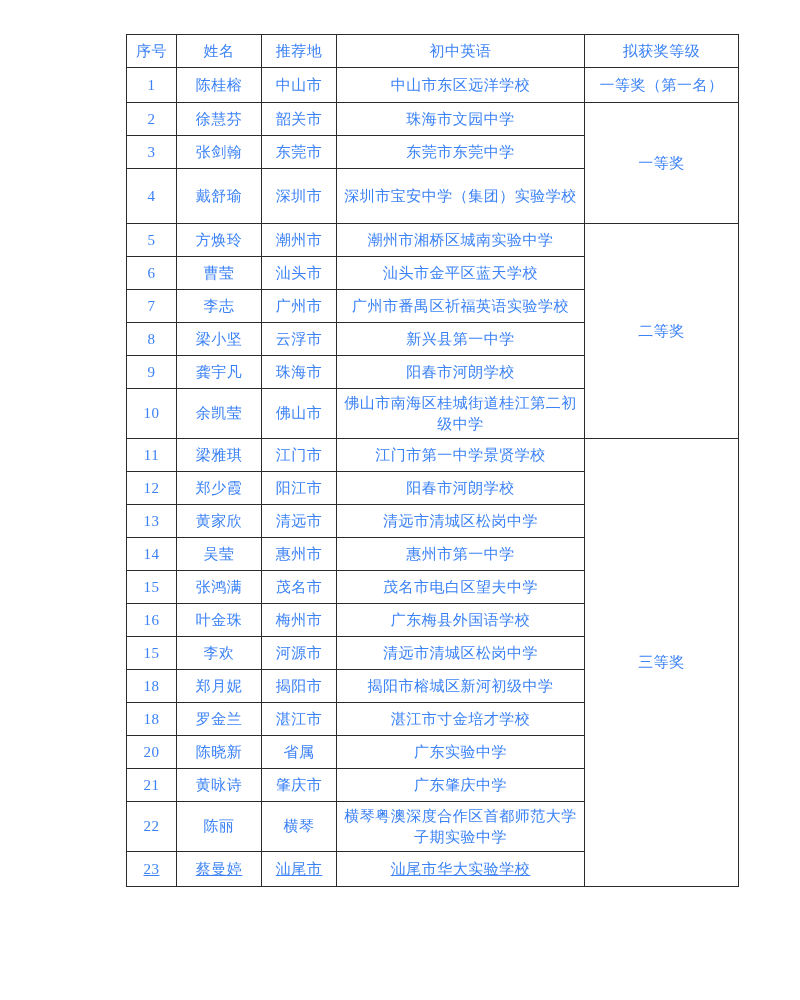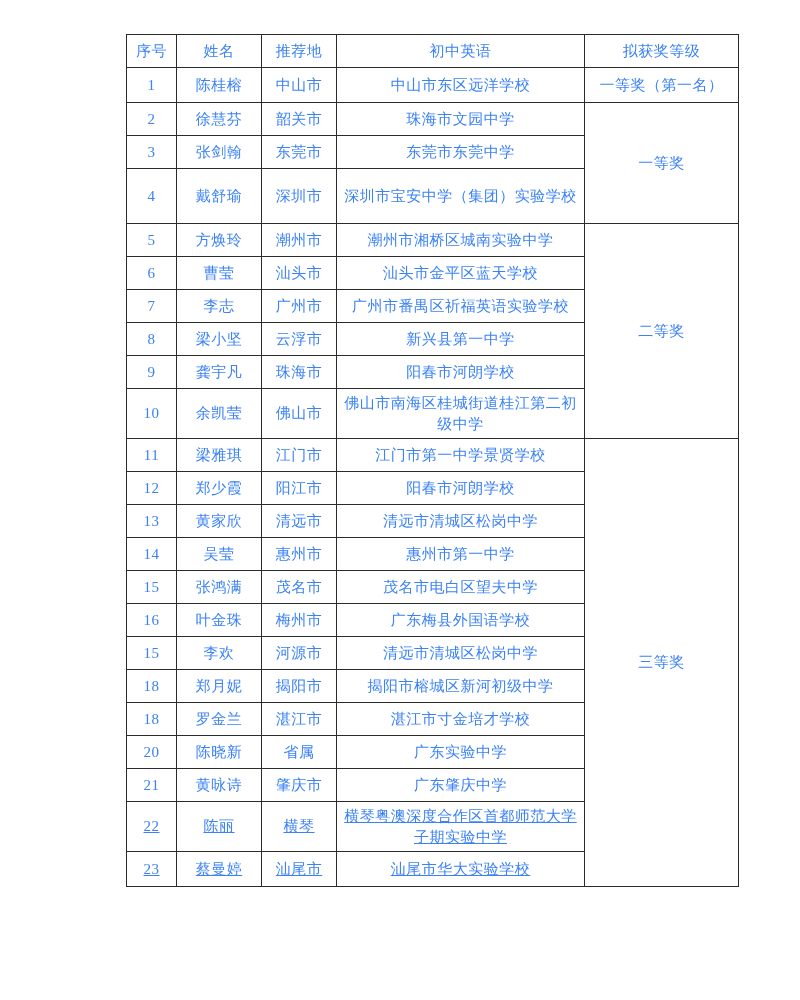--- a/index.html
+++ b/index.html
@@ -45,21 +45,21 @@
     font-weight: normal;
     line-height: 1.4;
     letter-spacing: 0.5px;
     overflow: hidden;
   }
   .award-table thead tr { height: 33px; }
   .award-table tbody tr { height: 33px; }
   .award-table tbody tr:nth-child(1)  { height: 35px; }
   .award-table tbody tr:nth-child(4)  { height: 55px; }
   .award-table tbody tr:nth-child(10) { height: 50px; }
-  .award-table tbody tr:nth-child(22) { height: 50px; text-decoration: underline; }
+  .award-table tbody tr:nth-child(22) { height: 50px; }
   .award-table tbody tr:nth-child(23) { height: 35px; text-decoration: underline; }
   .cell-unit { padding: 3px 6px; }
   .cell-no { font-family: "Liberation Serif", "DejaVu Serif", serif; }
 </style>
 </head>
 <body>
 
 <div class="page">
 
   <table class="award-table">

